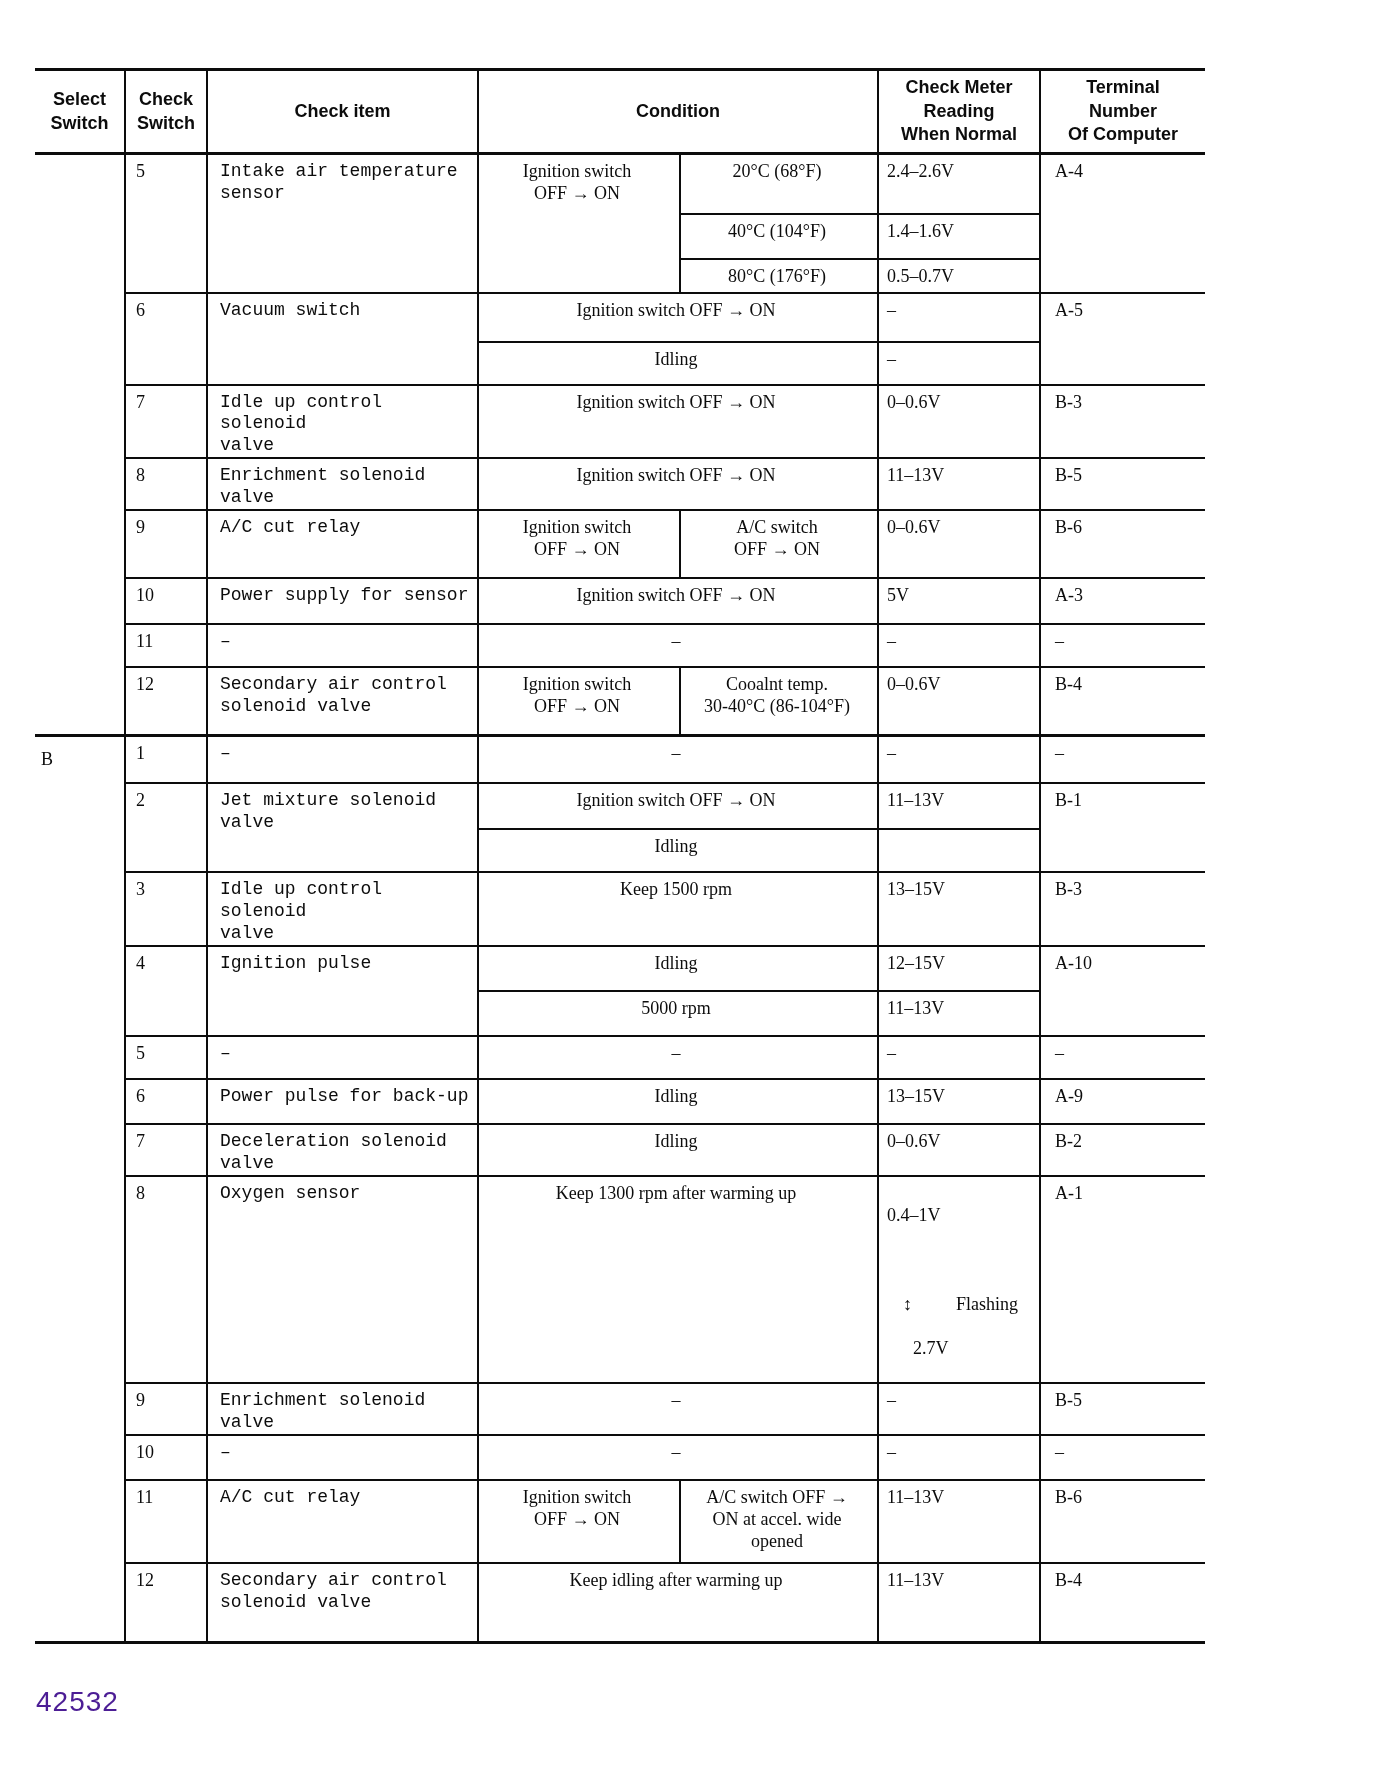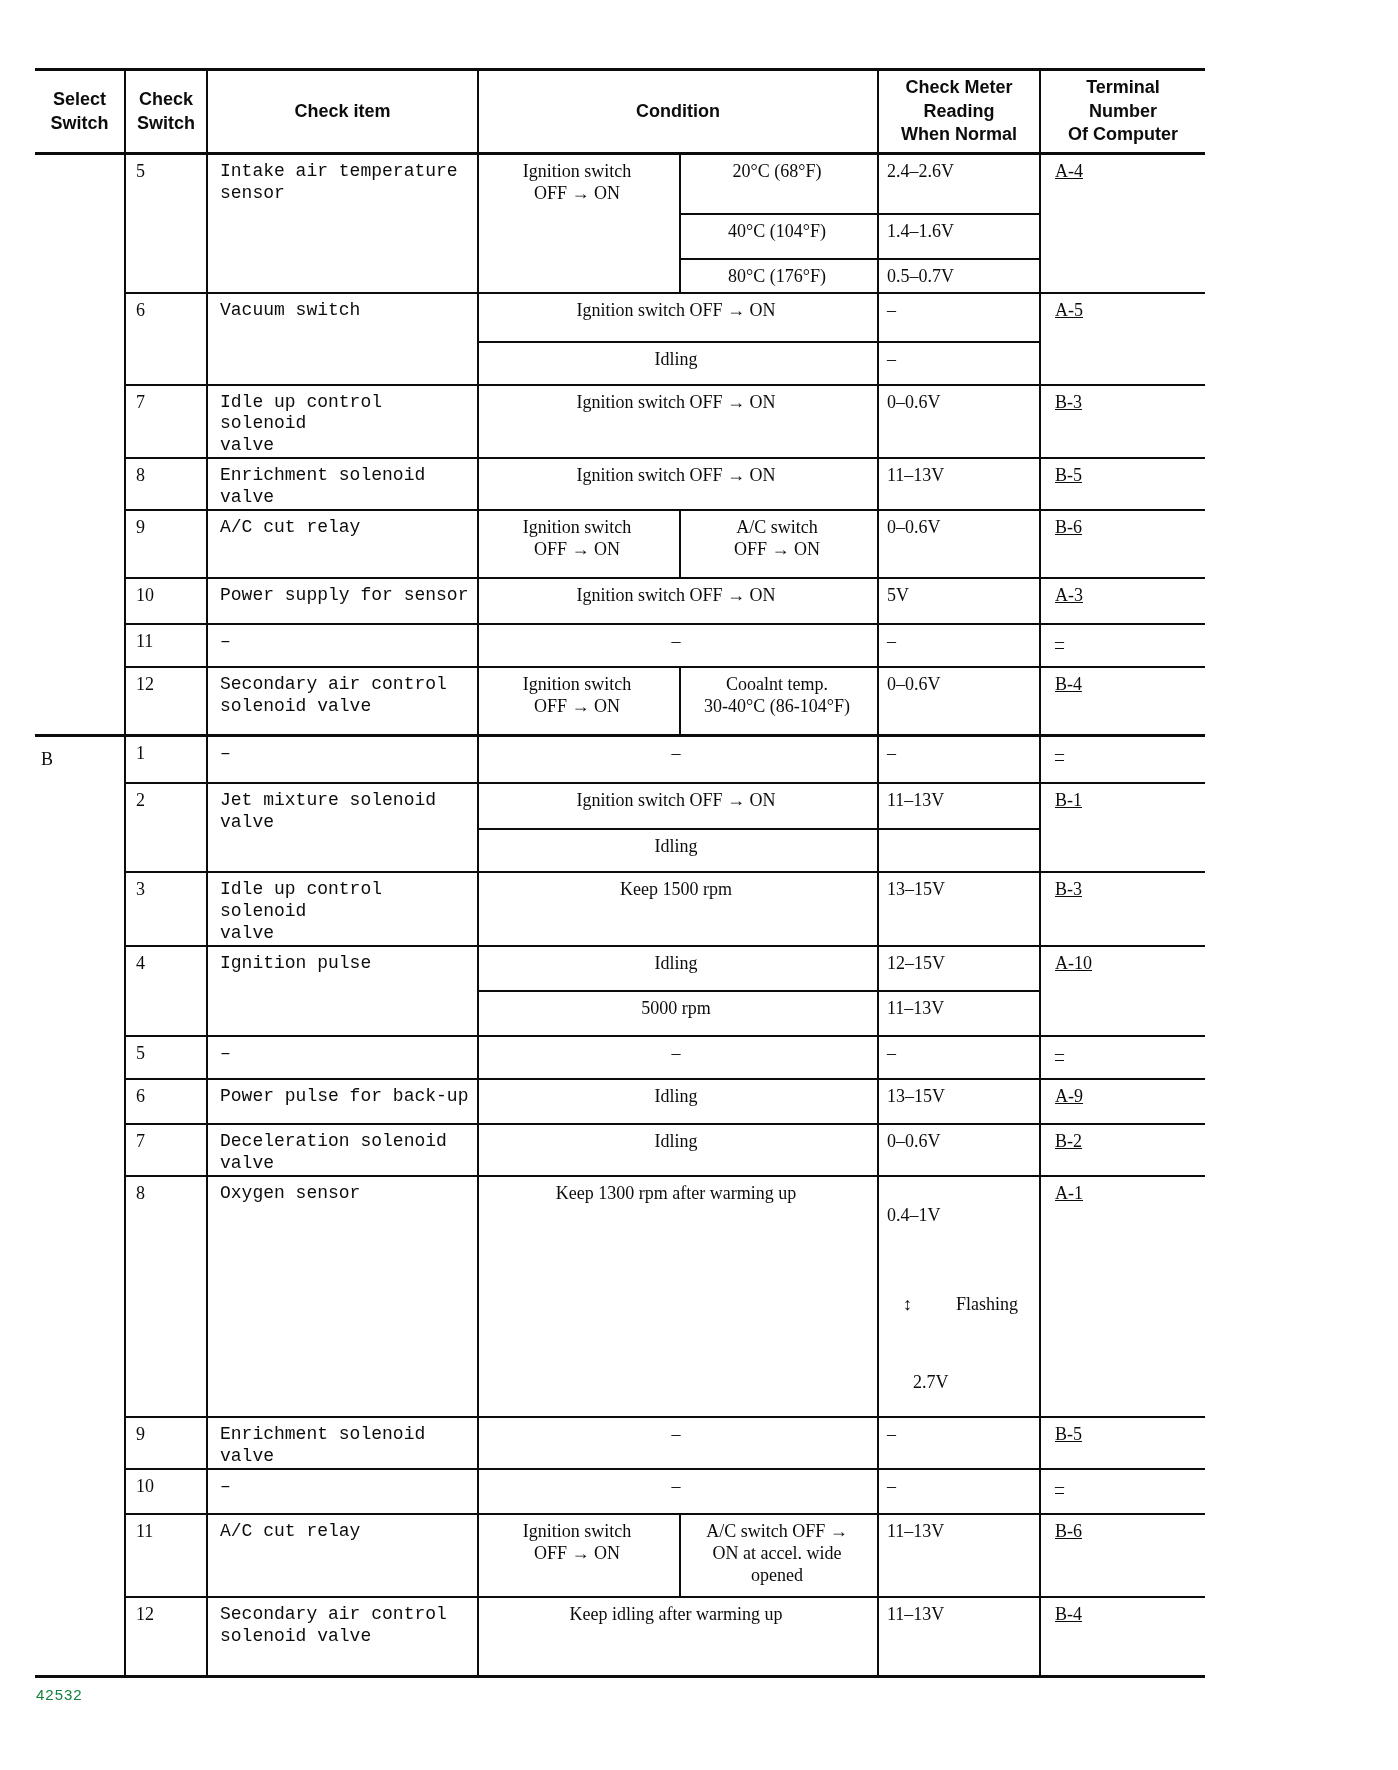--- a/index.html
+++ b/index.html
@@ -38,28 +38,28 @@
     padding:4px 2px;
   }
   td.noR { border-right:none; }
   th.noR { border-right:none; }
   tr.sec-start > td { border-top:3px solid #0c0c0c; }
   td.sel   { padding:12px 4px 0 6px; }
   td.num   { padding:6px 4px 0 10px; }
   td.item  { padding:6px 8px 0 12px;font-family:Liberation Mono, monospace; }
   td.cond  { padding:6px 12px 0 8px;text-align:center; }
   td.reading  { padding:6px 4px 0 8px; }
-  td.terminal { padding:6px 4px 0 14px;text-decoration:underline; }
+  td.terminal { padding:6px 4px 0 14px; }
   .oxyline { padding-left:16px;margin-top:45px; }
   .oxyline .arr { display:inline-block; margin-right:44px; }
-  .oxy3 { padding-left:26px;margin-top:34px; }
+  .oxy3 { padding-left:26px; }
   .fig-num {
     position:absolute; left:36px; top:1686px;
     font-family:"Liberation Sans", sans-serif;
-    font-size:15px; letter-spacing:1px; color:#15803d;
+    font-size:28px; letter-spacing:1px; color:#4c1d95;
   }
 </style>
 </head>
 <body>
 
 <div class="page">
 
 <table class="check-table">
   <colgroup>
     <col style="width:90px">

